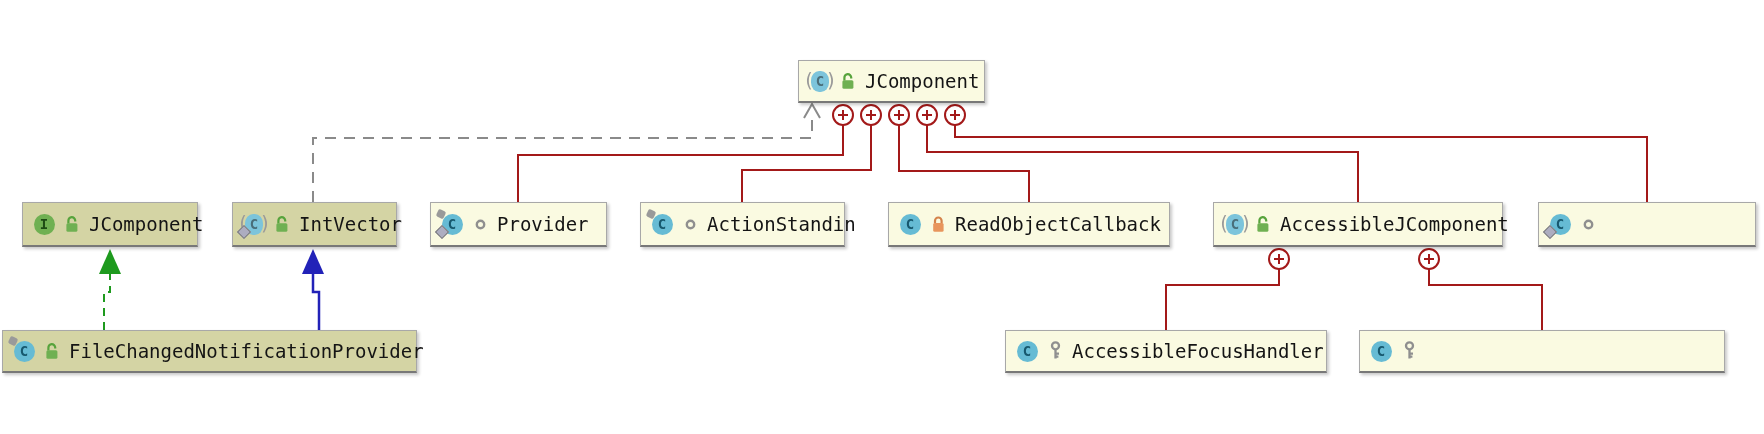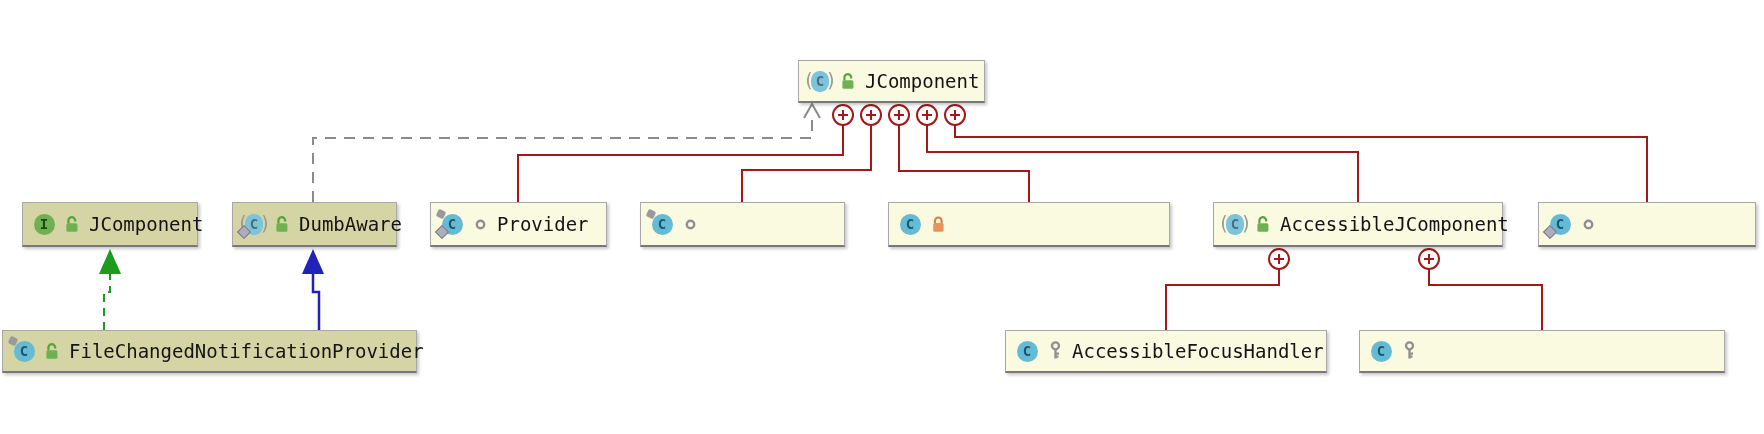--- a/index.html
+++ b/index.html
@@ -114,21 +114,21 @@
       <span class="kind-icon kind-abstract-class">
         <span class="kind-circle">C</span>
         <span class="mod-static"></span>
       </span>
       <span class="vis-icon">
         <svg width="16" height="19" viewBox="0 0 16 19">
           <path d="M4.4 8.4 V5.8 A3.4 3.4 0 0 1 11.2 5.4 L11.2 6.4" fill="none" stroke="#57A33C" stroke-width="2.2"></path>
           <rect x="2.4" y="8.2" width="11" height="8.6" rx="1.5" fill="#6FB052"></rect>
         </svg>
       </span>
-      <span class="node-label">DumbAware</span>
+      <span class="node-label">IntVector</span>
     </div>
     <div class="node" style="left: 430px; top: 202px; width: 177px; height: 45px;">
       <span class="kind-icon kind-class">
         <span class="kind-circle">C</span>
         <span class="mod-static"></span>
         <span class="mod-final"></span>
       </span>
       <span class="vis-icon">
         <svg width="13" height="13" viewBox="0 0 13 13">
           <circle cx="6.5" cy="6.5" r="3.7" fill="none" stroke="#8F8F8F" stroke-width="2.4"></circle>
@@ -139,31 +139,33 @@
     <div class="node" style="left: 640px; top: 202px; width: 205px; height: 45px;">
       <span class="kind-icon kind-class">
         <span class="kind-circle">C</span>
         <span class="mod-final"></span>
       </span>
       <span class="vis-icon">
         <svg width="13" height="13" viewBox="0 0 13 13">
           <circle cx="6.5" cy="6.5" r="3.7" fill="none" stroke="#8F8F8F" stroke-width="2.4"></circle>
         </svg>
       </span>
+      <span class="node-label">ActionStandin</span>
     </div>
     <div class="node" style="left: 888px; top: 202px; width: 282px; height: 45px;">
       <span class="kind-icon kind-class">
         <span class="kind-circle">C</span>
       </span>
       <span class="vis-icon">
         <svg width="15" height="19" viewBox="0 0 15 19">
           <path d="M4 8.5 V5.8 A3.3 3.3 0 0 1 10.6 5.8 V8.5" stroke="#D4824A" stroke-width="2.2" fill="none"></path>
           <rect x="2.2" y="8" width="10.4" height="8.8" rx="1.5" fill="#E8955C"></rect>
         </svg>
       </span>
+      <span class="node-label">ReadObjectCallback</span>
     </div>
     <div class="node" style="left: 1213px; top: 202px; width: 290px; height: 45px;">
       <span class="kind-icon kind-abstract-class">
         <span class="kind-circle">C</span>
       </span>
       <span class="vis-icon">
         <svg width="16" height="19" viewBox="0 0 16 19">
           <path d="M4.4 8.4 V5.8 A3.4 3.4 0 0 1 11.2 5.4 L11.2 6.4" fill="none" stroke="#57A33C" stroke-width="2.2"></path>
           <rect x="2.4" y="8.2" width="11" height="8.6" rx="1.5" fill="#6FB052"></rect>
         </svg>

